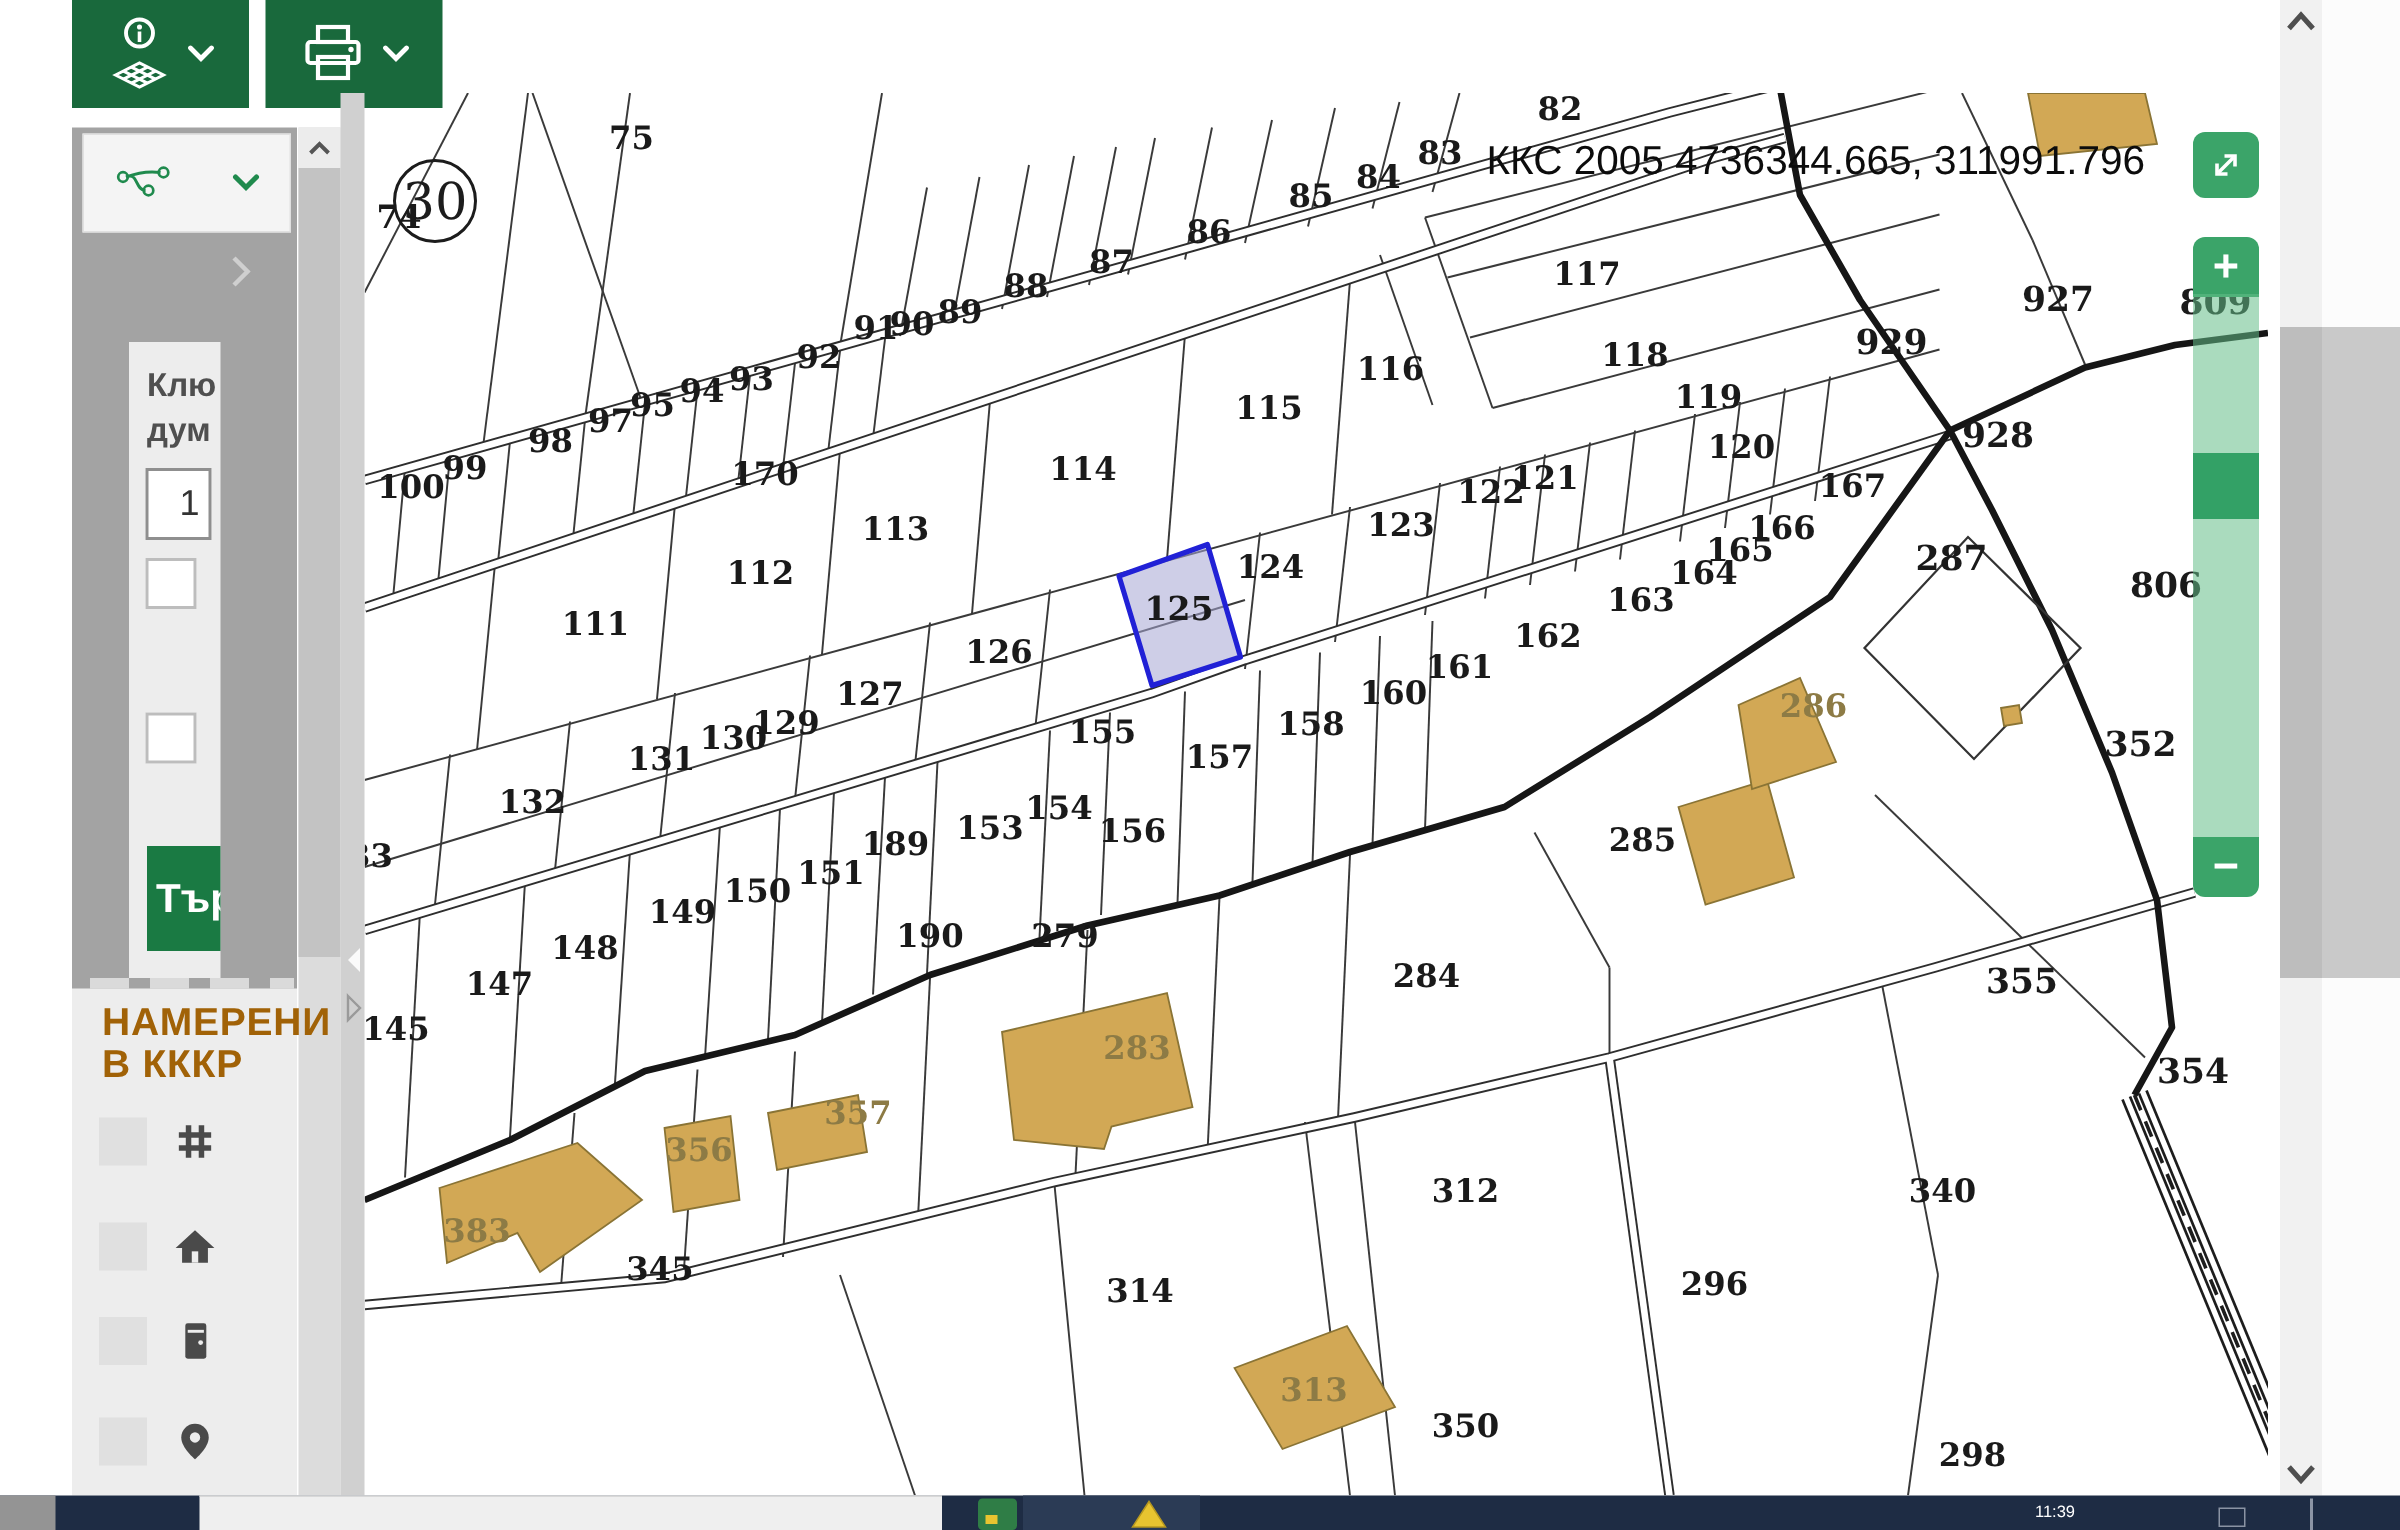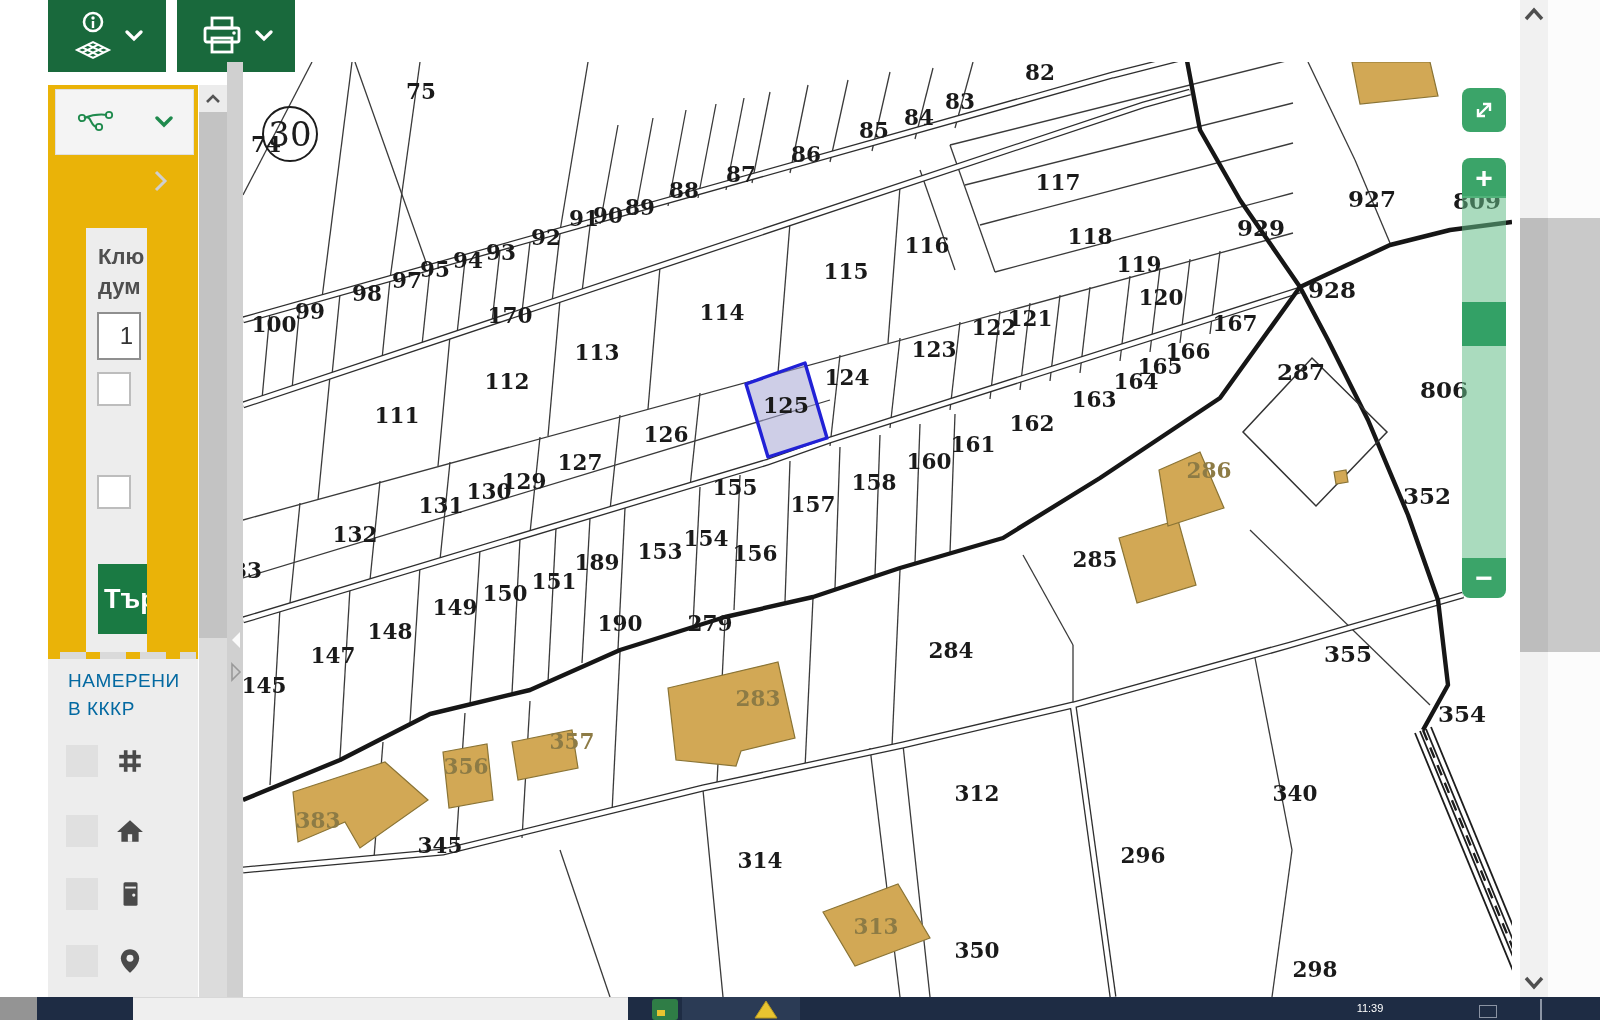--- a/index.html
+++ b/index.html
@@ -2,40 +2,40 @@
 <html><head>
 <meta charset="utf-8">
 <style>
   html,body{margin:0;padding:0;background:#ffffff;}
   #screen{position:relative;width:1600px;height:1020px;overflow:hidden;background:#ffffff;
           font-family:"Liberation Sans",sans-serif;}
   .abs{position:absolute;}
   
   .tool-btn{background:#19693c;display:flex;align-items:center;justify-content:center;gap:10px;cursor:pointer;}
   
-  #sidebar{left:48px;top:85px;width:150px;height:578px;background:#eab308;}
+  #sidebar{left:48px;top:85px;width:150px;height:578px;background:#a3a3a3;}
   #tool-white-btn{left:7px;top:4px;width:137px;height:64px;background:#f4f4f4;border:1px solid #e0e0e0;
       display:flex;align-items:center;justify-content:space-around;cursor:pointer;}
   #side-expander{left:105px;top:84px;width:24px;height:28px;cursor:pointer;}
   #kw-panel{left:38px;top:143px;width:61px;height:424px;background:#ededed;overflow:hidden;}
   .kw-label{color:#4f4f4f;font-weight:bold;font-size:22px;line-height:30px;margin-left:12px;}
   #kw-input{position:absolute;left:11px;top:84px;width:34px;height:44px;border:2px solid #8f8f8f;background:#fff;
       font-size:24px;color:#333;text-align:right;padding:0 6px 0 0;font-family:"Liberation Sans",sans-serif;}
   .kw-check{position:absolute;left:11px;width:30px;height:30px;background:#fff;border:2px solid #bdbdbd;cursor:pointer;}
   #kw-search{position:absolute;left:12px;top:336px;width:49px;height:70px;background:#1a7a43;color:#fff;
       font-size:27px;font-weight:bold;display:flex;align-items:center;padding-left:6px;overflow:hidden;cursor:pointer;white-space:nowrap;}
   .notch{position:absolute;top:652px;height:7px;background:#dadada;}
   
   #side-scroll-track{left:199px;top:85px;width:28px;height:912px;background:#dcdcdc;}
   #side-scroll-up{left:199px;top:85px;width:28px;height:27px;background:#ececec;display:flex;align-items:center;justify-content:center;cursor:pointer;}
   #side-scroll-thumb{left:199px;top:112px;width:28px;height:526px;background:#c3c3c3;cursor:pointer;}
   #collapse-strip{left:227px;top:62px;width:16px;height:935px;background:#d0d0d0;}
   
   #found-panel{left:48px;top:659px;width:150px;height:338px;background:#ededed;}
-  .found-title{color:#0369a1;font-weight:400;font-size:19px;letter-spacing:.5px;margin-left:20px;line-height:28px;}
+  .found-title{color:#a16207;font-weight:700;font-size:26px;letter-spacing:.5px;margin-left:20px;line-height:28px;}
   .found-row{position:absolute;left:0;width:150px;height:34px;}
   .found-check{position:absolute;left:18px;top:0;width:32px;height:32px;background:#e0e0e0;cursor:pointer;}
   .found-icon{position:absolute;left:68px;top:2px;width:28px;height:28px;}
   
   #map{left:243px;top:62px;width:1269px;height:935px;background:#fff;overflow:hidden;cursor:crosshair;}
   #crs{left:950px;top:92px;width:480px;text-align:right;font-size:27px;color:#0c0c0c;white-space:nowrap;}
   
   .ctl{background:#3ba469;color:#fff;display:flex;align-items:center;justify-content:center;cursor:pointer;}
   #ctl-expand{left:1462px;top:88px;width:44px;height:44px;border-radius:8px;}
   #ctl-plus{left:1462px;top:158px;width:44px;height:40px;border-radius:8px 8px 0 0;font-size:30px;font-weight:bold;}
@@ -291,20 +291,21 @@
           <text x="760" y="868" text-anchor="middle" font-size="21.5" font-weight="bold" font-family="&quot;DejaVu Serif&quot;,serif" fill="#1a1a1a">314</text>
           <text x="876" y="934" text-anchor="middle" font-size="21.5" font-weight="bold" font-family="&quot;DejaVu Serif&quot;,serif" fill="#8d7b45">313</text>
           <text x="977" y="958" text-anchor="middle" font-size="21.5" font-weight="bold" font-family="&quot;DejaVu Serif&quot;,serif" fill="#1a1a1a">350</text>
           <text x="1143" y="863" text-anchor="middle" font-size="21.5" font-weight="bold" font-family="&quot;DejaVu Serif&quot;,serif" fill="#1a1a1a">296</text>
           <text x="1295" y="801" text-anchor="middle" font-size="21.5" font-weight="bold" font-family="&quot;DejaVu Serif&quot;,serif" fill="#1a1a1a">340</text>
           <text x="1315" y="977" text-anchor="middle" font-size="21.5" font-weight="bold" font-family="&quot;DejaVu Serif&quot;,serif" fill="#1a1a1a">298</text>
           <text x="786" y="413" text-anchor="middle" font-size="22" font-weight="bold" font-family="&quot;DejaVu Serif&quot;,serif" fill="#1a1a1a">125</text>
         </g>
       </svg>
   </div>
+  <div id="crs" class="abs">ККС 2005 4736344.665, 311991.796</div>
 
   <div id="ctl-expand" class="abs ctl">
     <span>
       <svg width="24" height="24" viewBox="0 0 24 24">
         <line x1="7" y1="17" x2="17" y2="7" stroke="#fff" stroke-width="2.4"></line>
         <polyline points="11,6 18,6 18,13" fill="none" stroke="#fff" stroke-width="2.4"></polyline>
         <polyline points="6,11 6,18 13,18" fill="none" stroke="#fff" stroke-width="2.4"></polyline>
       </svg>
     </span>
   </div>

